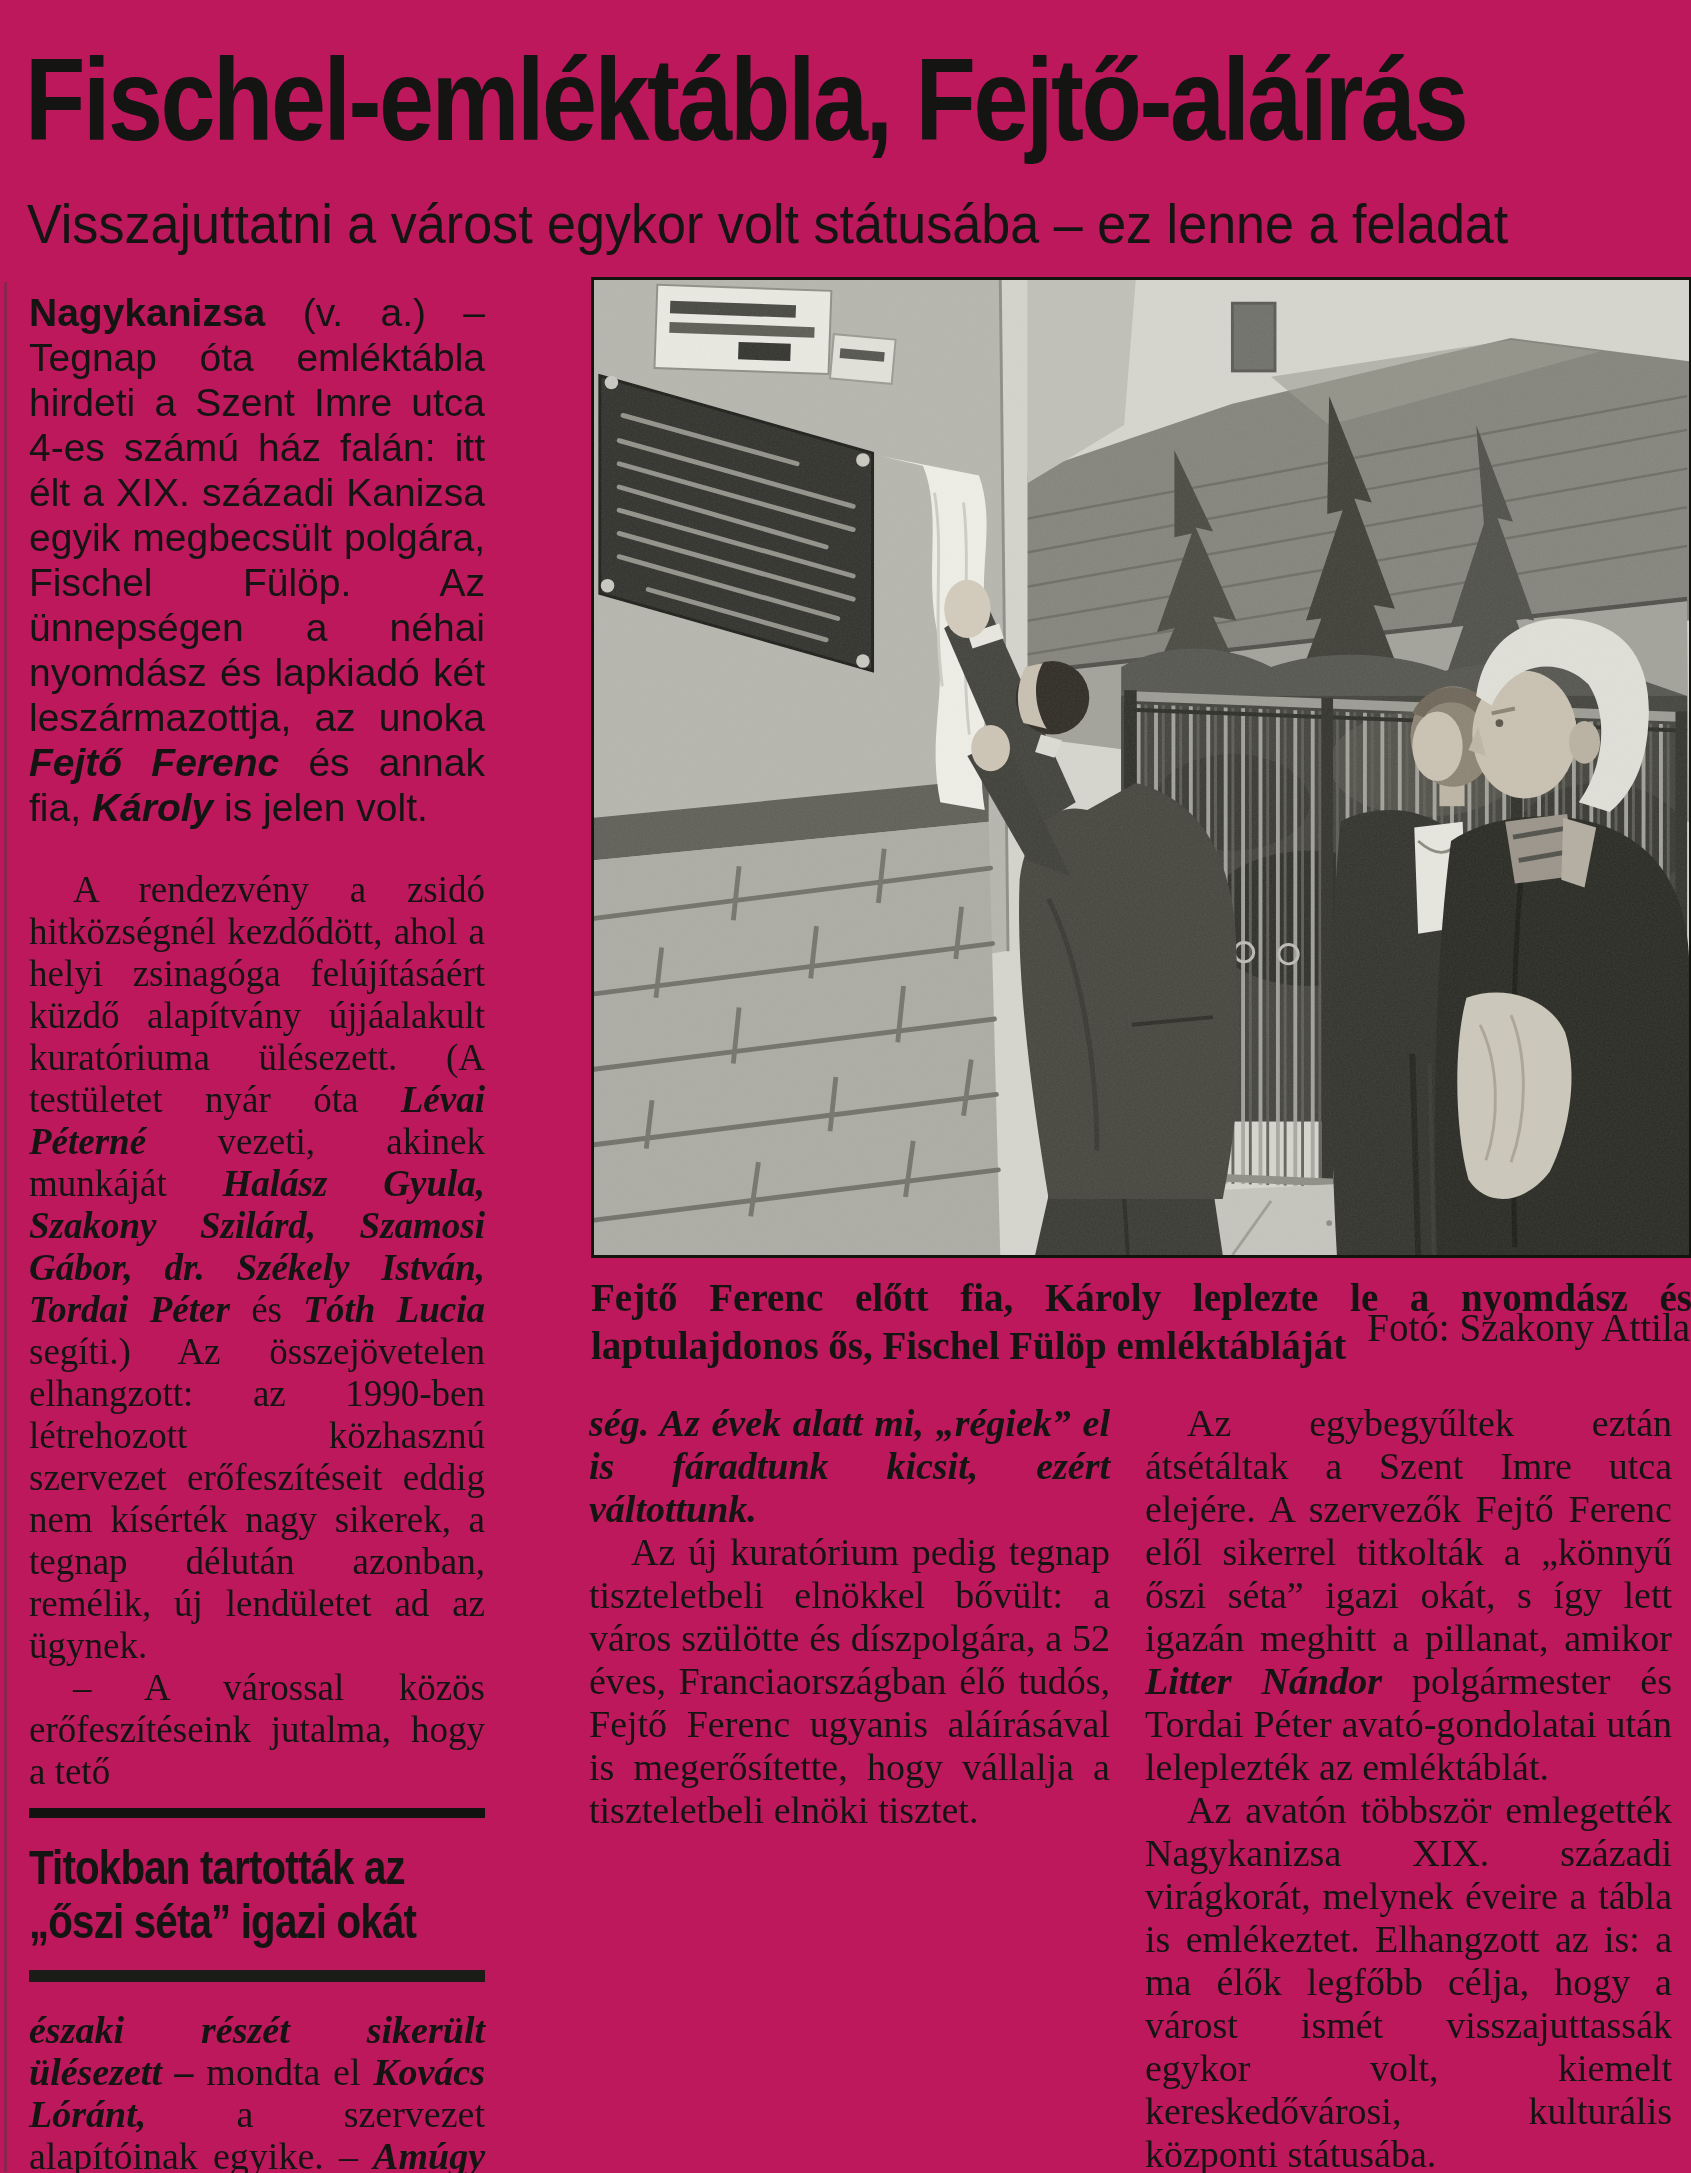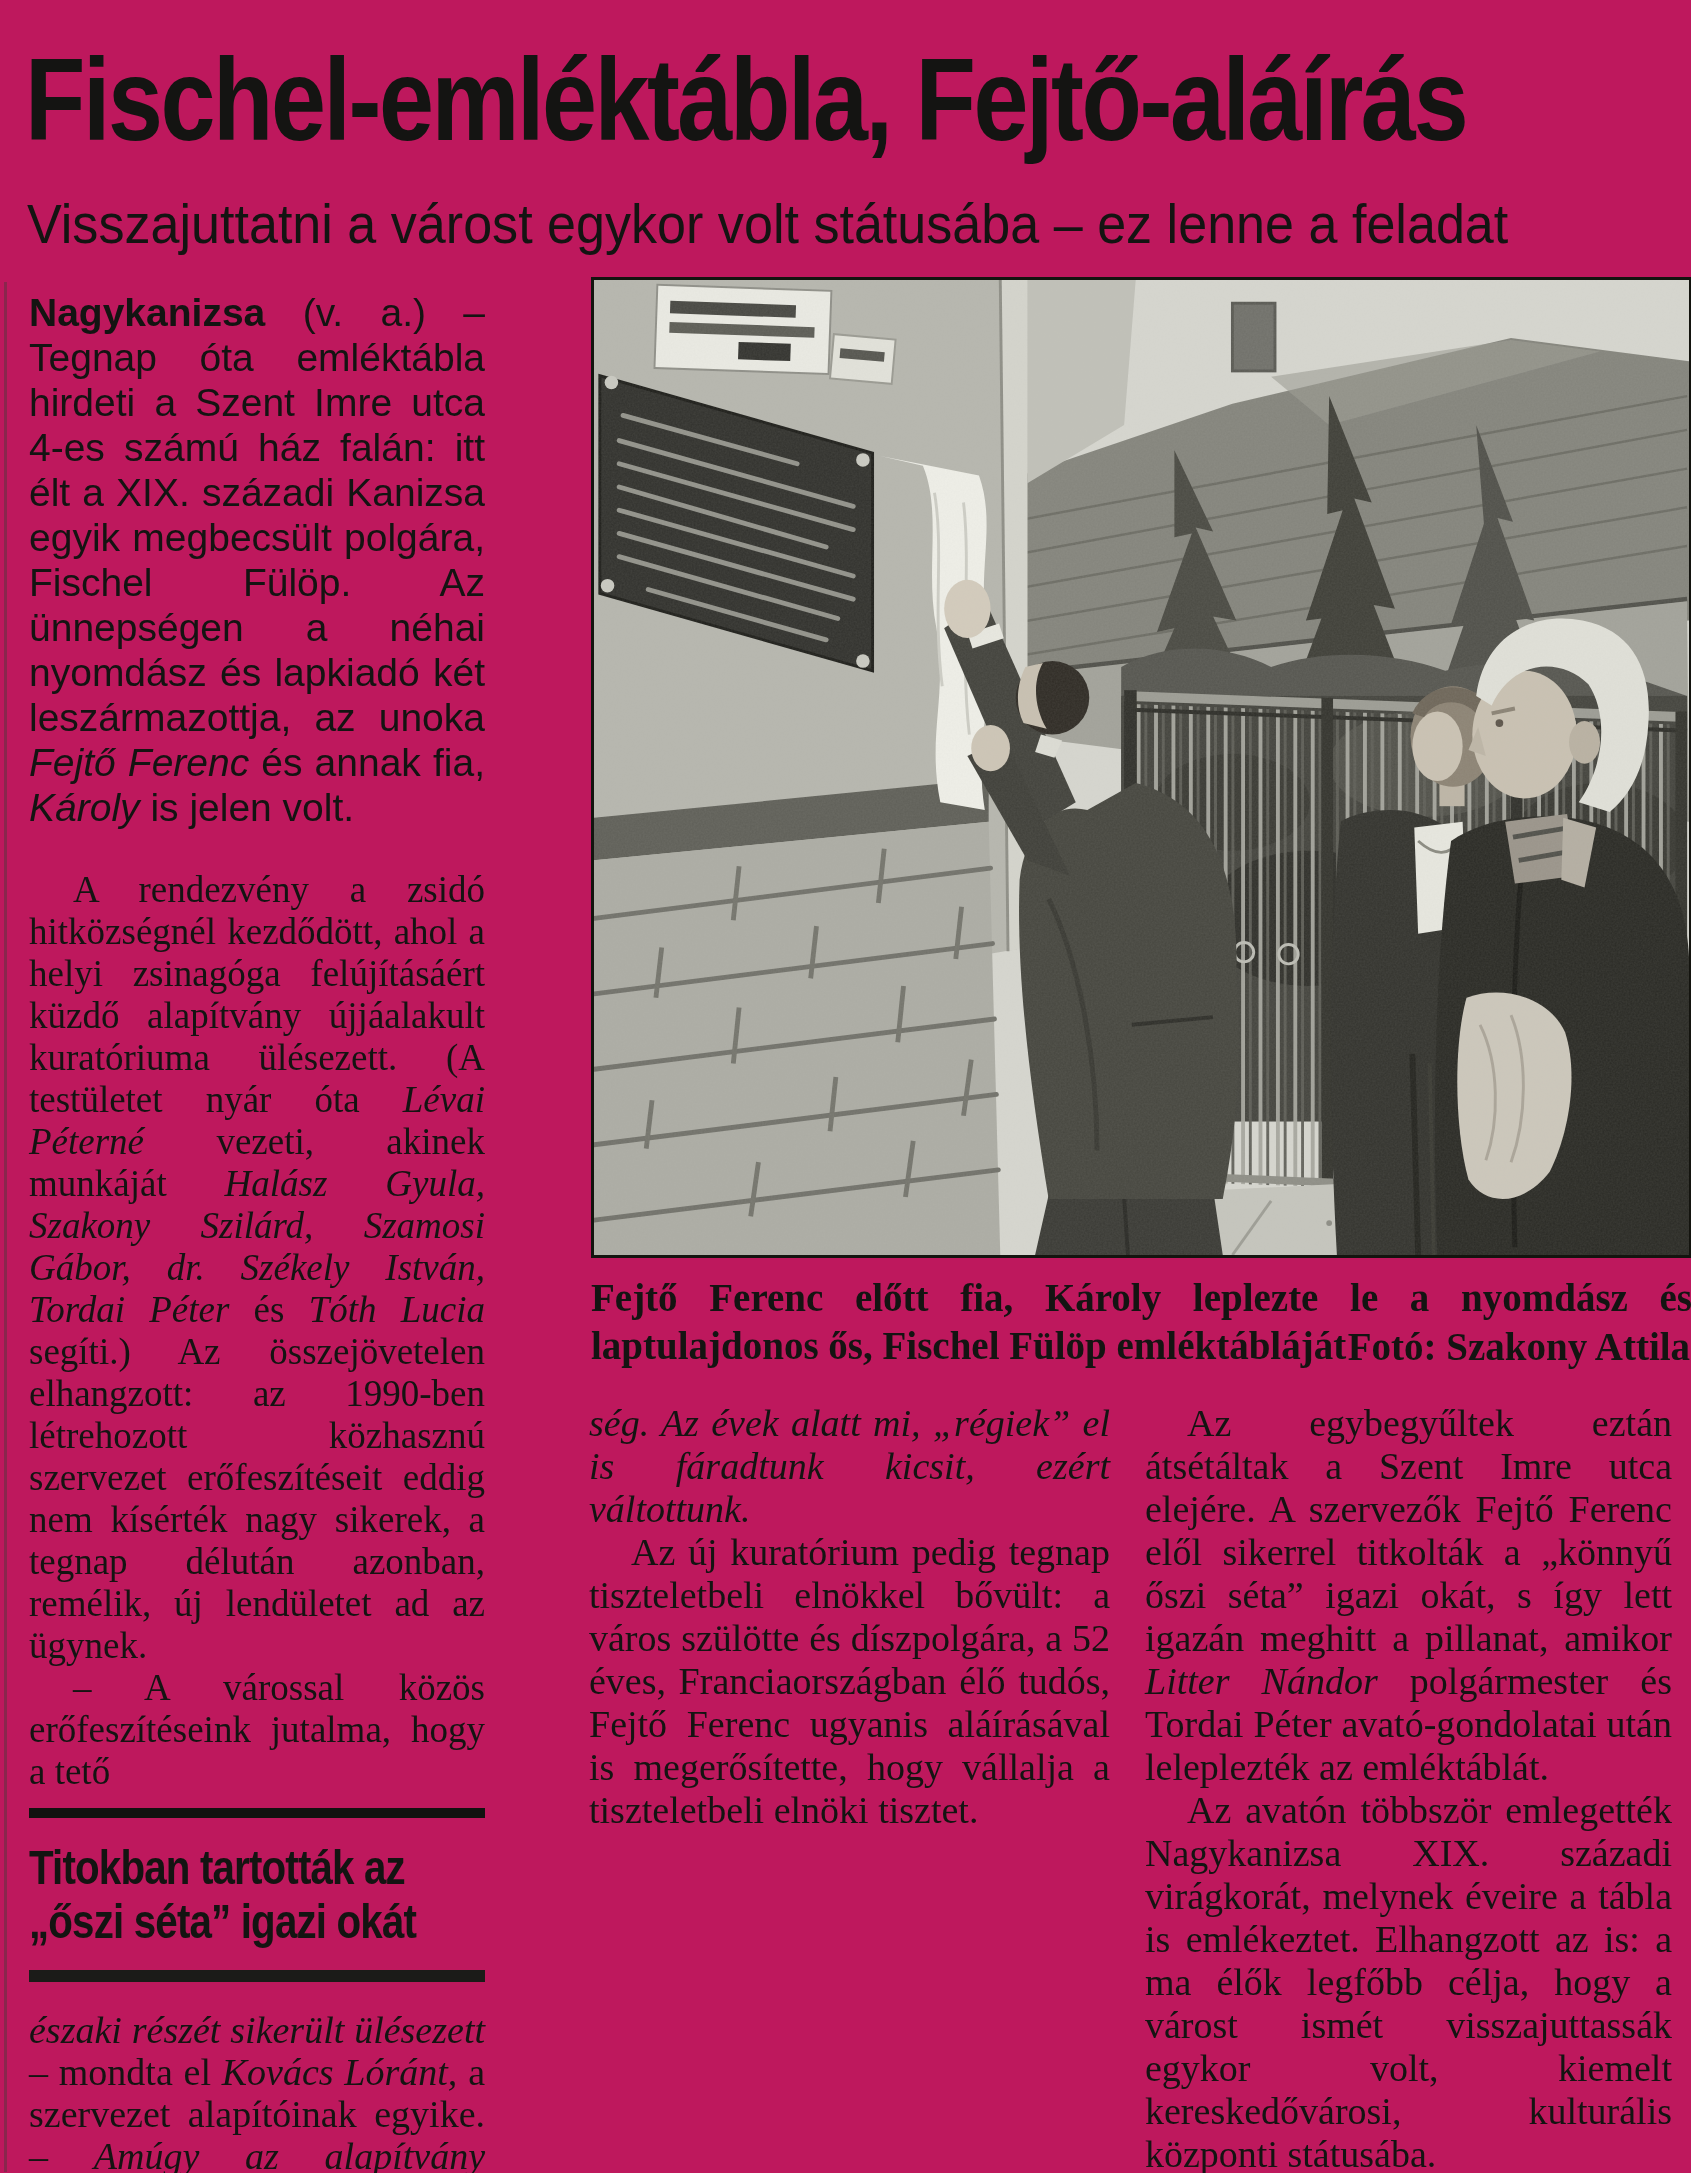--- a/index.html
+++ b/index.html
@@ -31,34 +31,34 @@
   .p-serif { margin-top:39px; text-indent:44px; }
   .p-quote { text-indent:44px; }
   .rule  { margin-top:15.4px; height:9.7px; background:#121210; }
   .rule2 { margin-top:21px; height:11.6px; background:#1b1b18; }
   .subhead {
     margin-top:23px; font-family:"Liberation Sans", sans-serif; font-weight:700;
     font-size:48px; line-height:54px; letter-spacing:-1px;
     white-space:nowrap; transform:scaleX(.84); transform-origin:0 0;
   }
   .p-cont { margin-top:27px; font-size:38px; line-height:42px; }
-  .it { font-style:italic; }
+  .it { font-style:italic;font-weight:bold; }
   .colbody { font-family:"Liberation Serif", serif; font-size:38px; line-height:43px; }
   .colbody p.indent { text-indent:42px; }
   .photo-frame {
     position:absolute; left:591px; top:277px; width:1101px; height:981px;
     border:3.9px solid #14140f; background:#cfcfc8;
   }
   .photo-frame svg { display:block; width:100%; height:100%; }
   .caption {
     position:absolute; left:591px; top:1274px; width:1101px; min-height:97px;
     font-family:"Liberation Serif", serif; font-weight:700;
     font-size:39px; line-height:48px; text-align:justify;
   }
-  .credit { position:absolute; right:1.9px; bottom:0; font-weight:700;margin-top:28px; }
+  .credit { position:absolute; right:1.9px; bottom:19px; font-weight:400;margin-top:28px; }
 </style>
 </head>
 <body>
 
 <div class="page">
 
   <div class="headline">Fischel-emléktábla, Fejtő-aláírás</div>
   <div class="subtitle">Visszajuttatni a várost egykor volt státusába – ez lenne a feladat</div>
   <div class="edge-line"></div>
 

